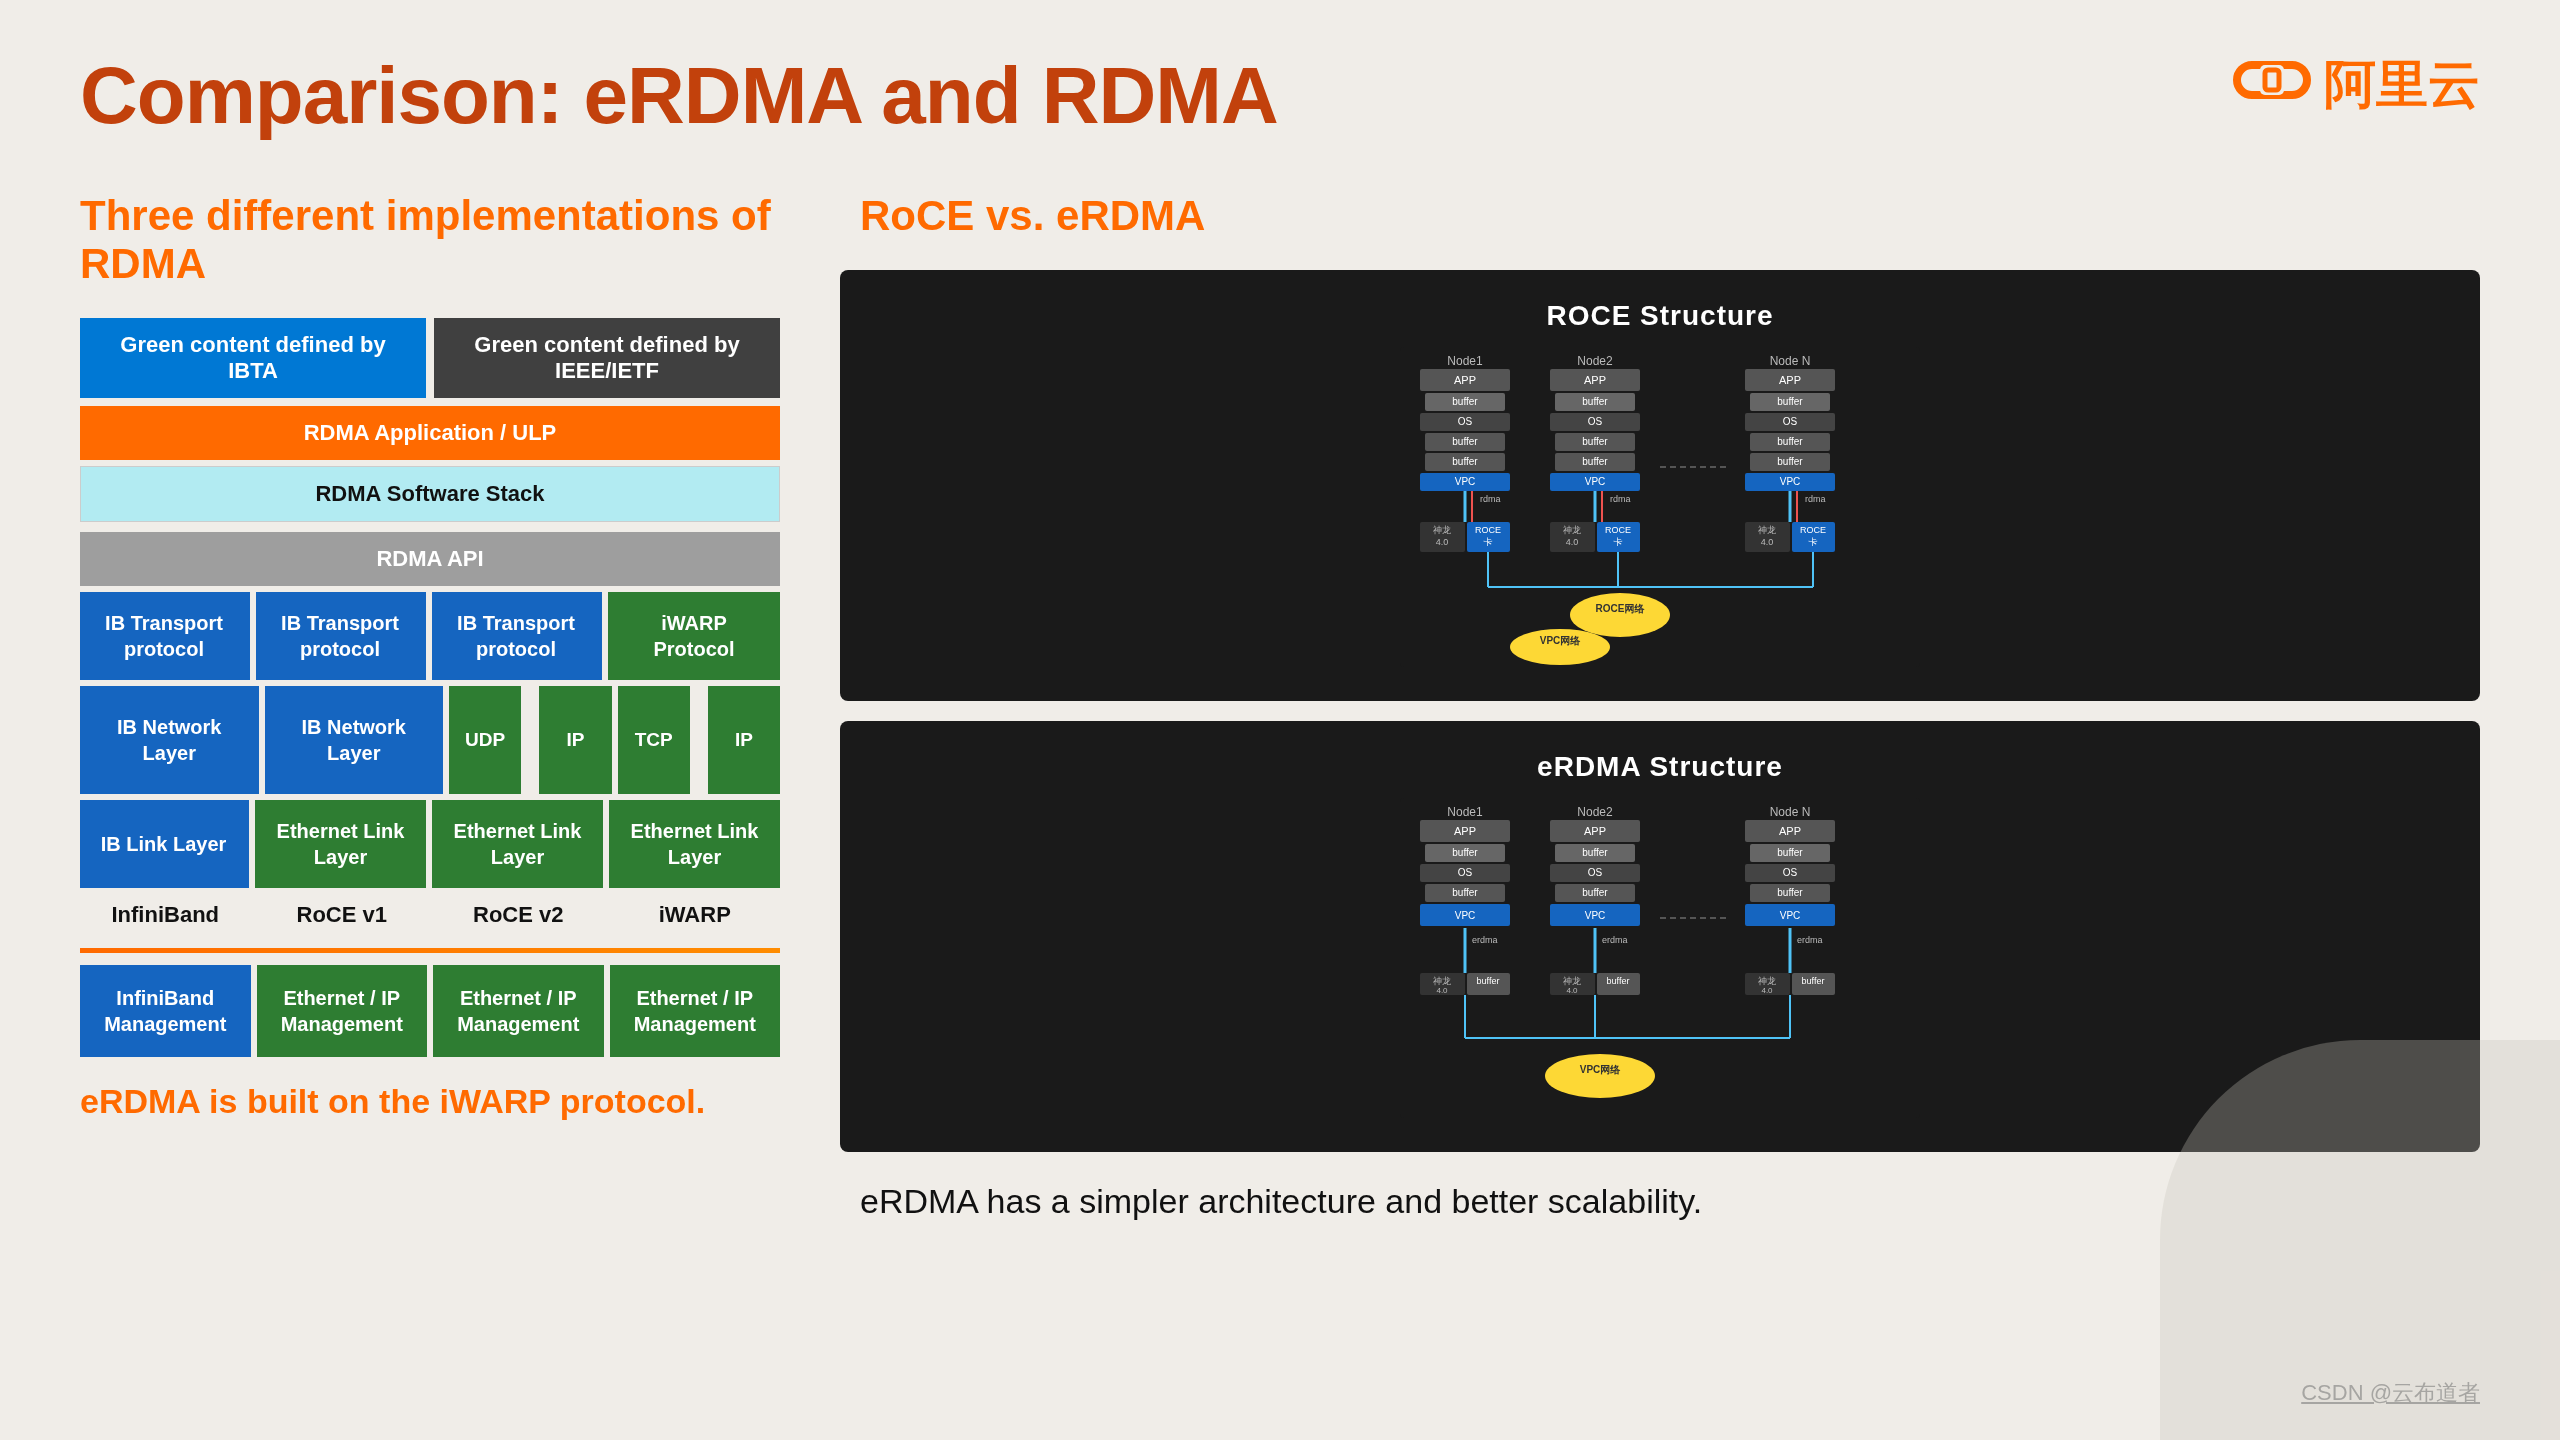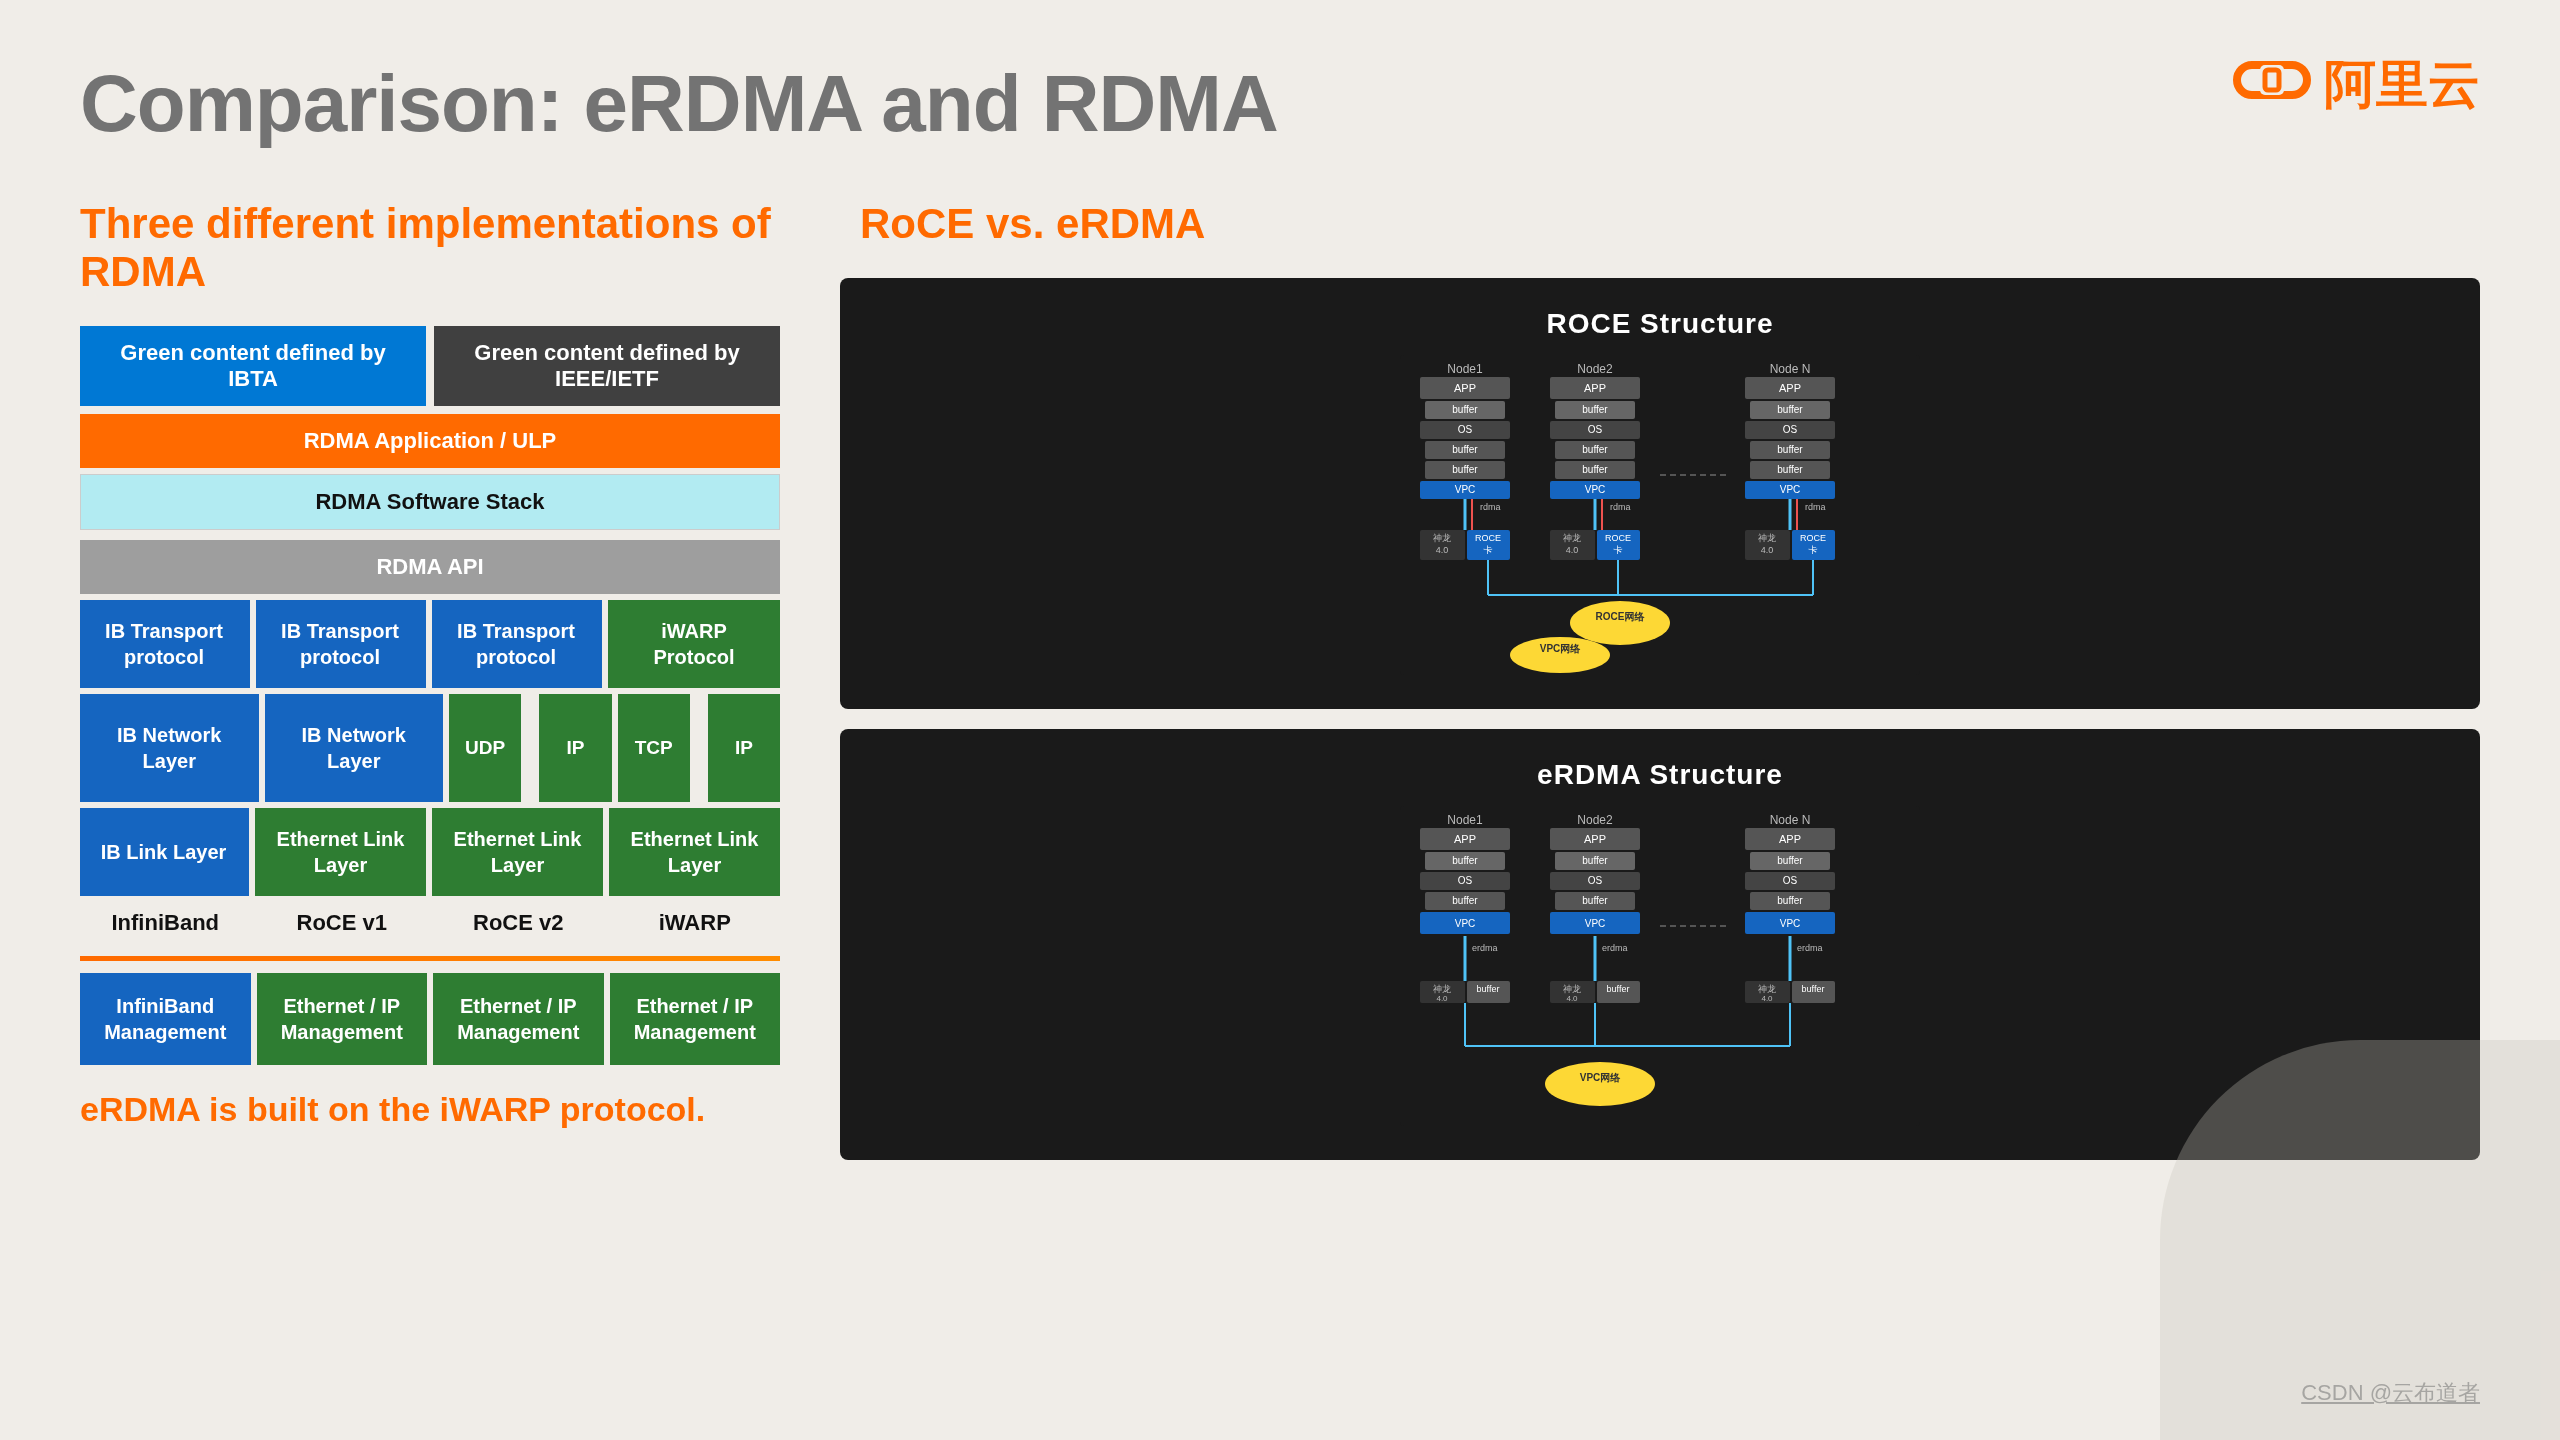--- a/index.html
+++ b/index.html
@@ -37,23 +37,22 @@
     .header {
       display: flex;
       justify-content: space-between;
       align-items: flex-start;
       margin-bottom: 50px;
     }
 
     .main-title {
       font-size: 80px;
       font-weight: 900;
-      color: #737373;
+      color: #c2410c;
       letter-spacing: -1px;
-      margin-top: 8px;
     }
 
     .logo {
       display: flex;
       align-items: flex-start;
       gap: 12px;
     }
 
     .logo-icon {
       width: 80px;
@@ -534,20 +533,21 @@
             <line x1="390" y1="197" x2="390" y2="240" stroke="#4FC3F7" stroke-width="2"></line>
 
             <line x1="65" y1="240" x2="390" y2="240" stroke="#4FC3F7" stroke-width="2"></line>
 
             <ellipse cx="200" cy="278" rx="55" ry="22" fill="#FDD835"></ellipse>
             <text x="200" y="275" fill="#333" font-size="10" text-anchor="middle" font-weight="600">VPC网络</text>
           </svg>
         </div>
       </div>
 
+      <div class="right-bottom-text">eRDMA has a simpler architecture and better scalability.</div>
     </div>
 
   </div>
 
   <div class="footer">
     <span>CSDN @云布道者</span>
   </div>
 
 </div>
 

